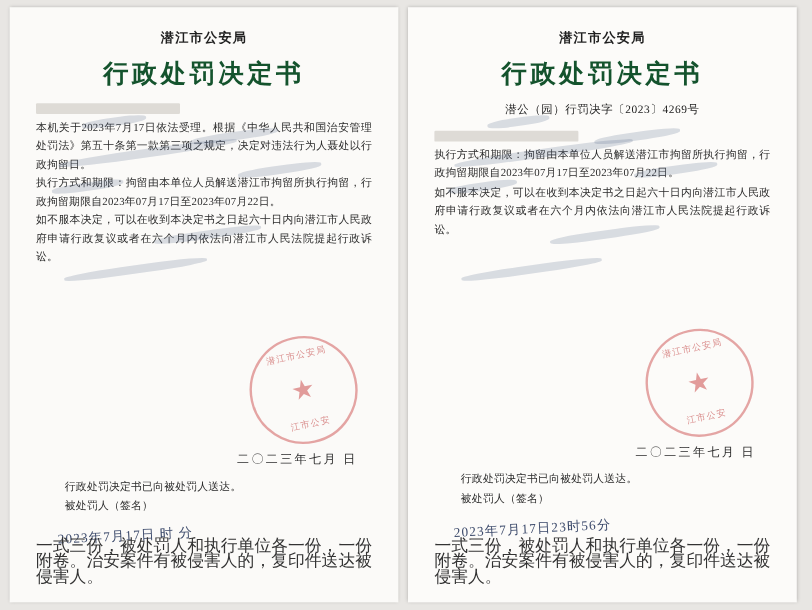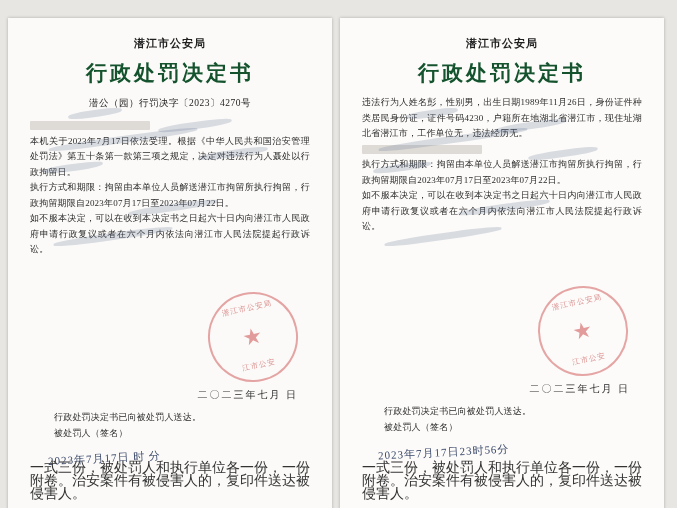--- a/index.html
+++ b/index.html
@@ -7,21 +7,21 @@
     width:677px;height:508px;
     background:#e9e7e4;
     font-family:"Liberation Serif", serif;
     overflow:hidden;
   }
   .page{
     position:relative;
     width:677px;height:508px;
     display:flex;
     gap:8px;
-    padding:18px 8px;
+    padding:6px 8px;
     box-sizing:border-box;
     background:#e8e6e3;
   }
   .doc{
     position:relative;
     width:324px;
     height:496px;
     background:#fbfaf8;
     box-shadow:0 0 3px rgba(0,0,0,.25);
     box-sizing:border-box;
@@ -144,21 +144,20 @@
 </style>
 </head>
 <body>
 
 <div class="page">
 
   <div class="doc left">
 
     <div class="org">潜江市公安局</div>
     <div class="title">行政处罚决定书</div>
-    <div class="docno">潜公（园）行罚决字〔2023〕4270号</div>
 
     <div class="body">
       <span class="rd l5"></span>
       <p class="indent">
         <span>本机关于2023年7月17日依法受理。根据《中华人民共和国治安管理处罚法》第五十条第一款第三项之规定，决定对违法行为人聂处以行政拘留日。</span>
       </p>
       <p class="indent">
         <span>执行方式和期限：拘留由本单位人员解送潜江市拘留所执行拘留，行政拘留期限自2023年07月17日至2023年07月22日。</span>
       </p>
       <p class="indent">
@@ -186,25 +185,23 @@
     <div class="signline" style="left:46px;bottom:74px;">被处罚人（签名）</div>
     <div class="hand" style="left:40px;bottom:48px;">2023年7月17日 时 分</div>
 
     <div class="footer">一式三份，被处罚人和执行单位各一份，一份附卷。治安案件有被侵害人的，复印件送达被侵害人。</div>
   </div>
 
   <div class="doc right">
 
     <div class="org">潜江市公安局</div>
     <div class="title">行政处罚决定书</div>
+    <div class="docno">潜公（园）行罚决字〔2023〕4269号</div>
 
     <div class="body">
-      <p class="indent">
-        <span>违法行为人姓名彭，性别男，出生日期1989年11月26日，身份证件种类居民身份证，证件号码4230，户籍所在地湖北省潜江市，现住址湖北省潜江市，工作单位无，违法经历无。</span>
-      </p>
       <span class="rd l5"></span>
       <p class="indent">
         <span>执行方式和期限：拘留由本单位人员解送潜江市拘留所执行拘留，行政拘留期限自2023年07月17日至2023年07月22日。</span>
       </p>
       <p class="indent">
         <span>如不服本决定，可以在收到本决定书之日起六十日内向潜江市人民政府申请行政复议或者在六个月内依法向潜江市人民法院提起行政诉讼。</span>
       </p>
     </div>
 
     <div class="ink" style="left:66px;top:92px;width:52px;height:7px;"></div>

